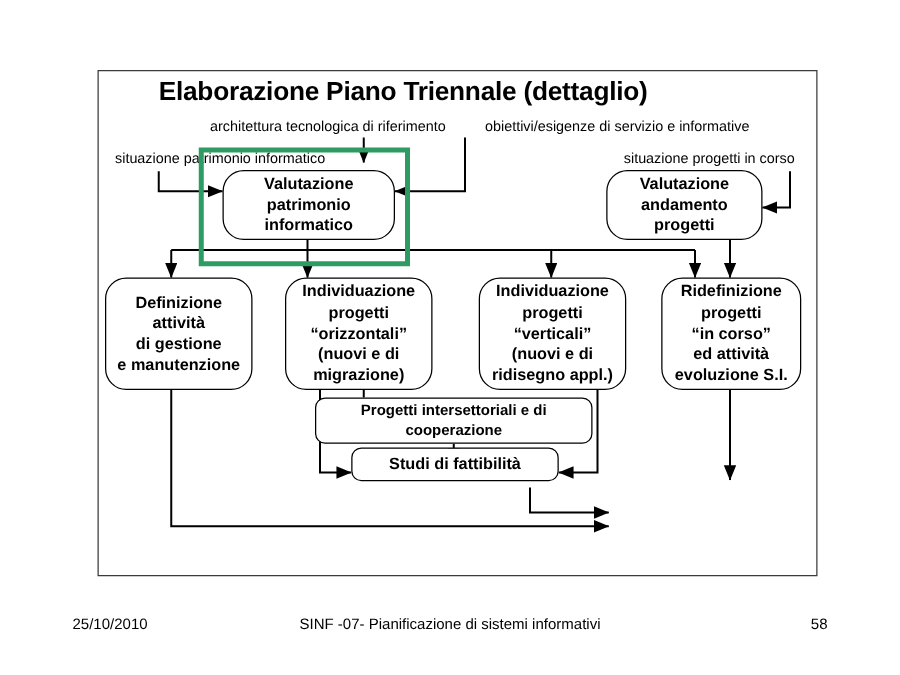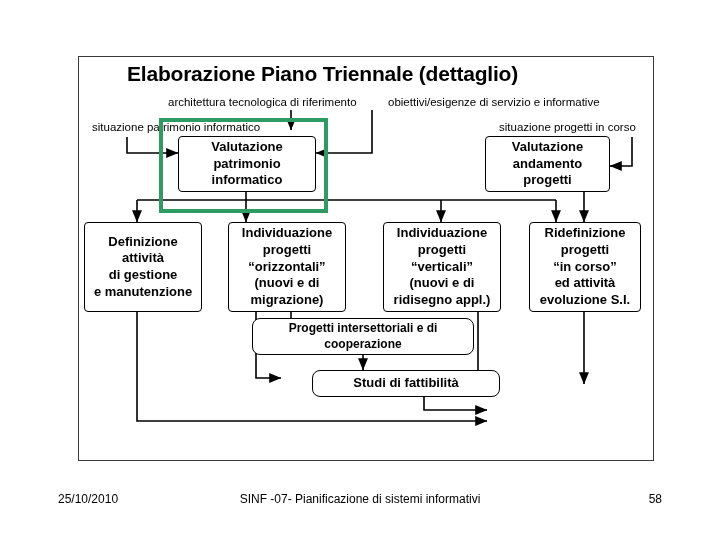--- a/index.html
+++ b/index.html
@@ -64,21 +64,21 @@
     white-space: nowrap;
     line-height: 1.1;
   }
 
   
   .node {
     position: absolute;
     box-sizing: border-box;
     background: #ffffff;
     border: 1.6px solid #000000;
-    border-radius: 4px;
+    border-radius: 17px;
     display: flex;
     align-items: center;
     justify-content: center;
     text-align: center;
     font-weight: bold;
     font-size: 13px;
     line-height: 1.28;
     z-index: 3;
   }
   .node.small-radius { border-radius: 8px; }
@@ -194,21 +194,21 @@
   </div>
 
   <div class="node" style="left:529px; top:222px; width:112px; height:90px;">
     <span class="node-label">Ridefinizione<br>progetti<br>“in corso”<br>ed attività<br>evoluzione S.I.</span>
   </div>
 
   <div class="node small-radius" style="left:252px; top:318px; width:222px; height:37px; font-size:12px;">
     <span class="node-label">Progetti intersettoriali e  di<br>cooperazione</span>
   </div>
 
-  <div class="node small-radius" style="left:281px; top:370px; width:188px; height:27px; font-size:13px;margin-left:31px;">
+  <div class="node small-radius" style="left:281px; top:358px; width:166px; height:27px; font-size:13px;">
     <span class="node-label">Studi di fattibilità</span>
   </div>
 
 
   <div id="footer">
     <span id="footer-date">25/10/2010</span>
     <span id="footer-center">SINF -07- Pianificazione di sistemi informativi</span>
     <span id="footer-page">58</span>
   </div>
 

